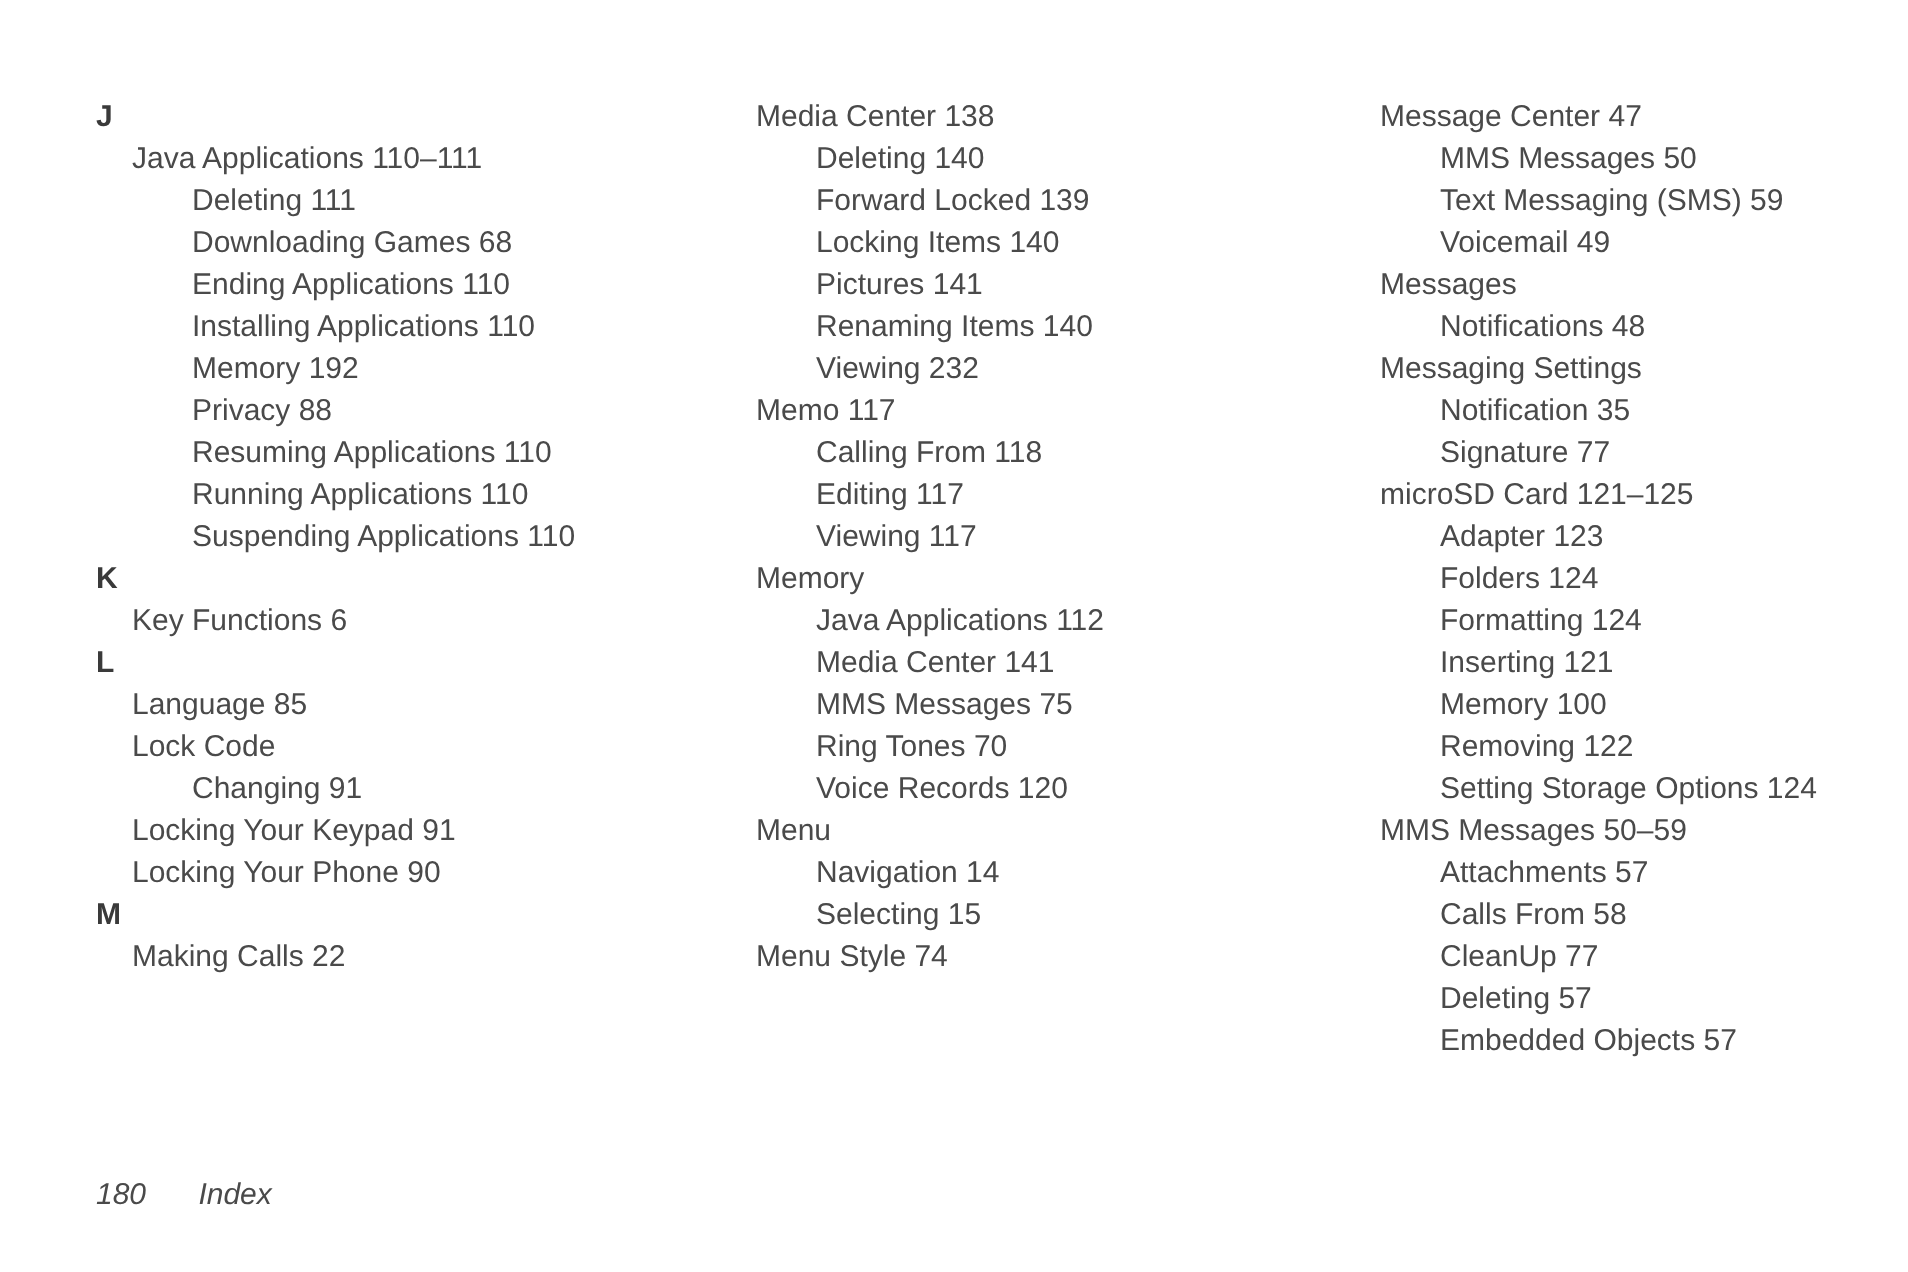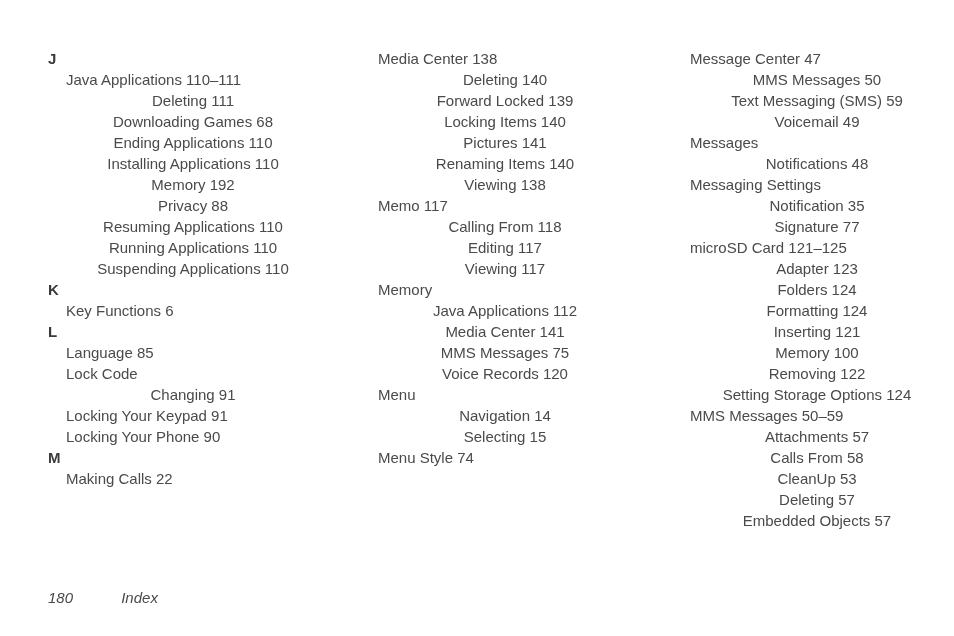--- a/index.html
+++ b/index.html
@@ -28,32 +28,31 @@
     font-weight: bold;
     margin-top: 0px;
     margin-bottom: 0px;
     color: #3a3a3a;
   }
   .entry {
     margin-left: 18px;
   }
   .sub {
     margin-left: 48px;
-    text-align: center;
   }
   .footer {
     position: absolute;
     bottom: 30px;
     left: 48px;
     font-style: italic;
     font-size: 15px;
     color: #4a4a4a;
   }
   .footer .pn {
-    margin-right: 44px;
+    margin-right: 22px;
   }
 </style>
 </head>
 <body>
 
 <div class="page">
   <div class="col" id="col0">
       <div class="letter">J</div>
       <div class="entry">Java Applications 110–111</div>
       <div class="sub">Deleting 111</div>
@@ -76,29 +75,30 @@
       <div class="letter">M</div>
       <div class="entry">Making Calls 22</div>
     </div>
   <div class="col" id="col1">
       <div class="entry">Media Center 138</div>
       <div class="sub">Deleting 140</div>
       <div class="sub">Forward Locked 139</div>
       <div class="sub">Locking Items 140</div>
       <div class="sub">Pictures 141</div>
       <div class="sub">Renaming Items 140</div>
-      <div class="sub">Viewing 138</div>
+      <div class="sub">Viewing 232</div>
       <div class="entry">Memo 117</div>
       <div class="sub">Calling From 118</div>
       <div class="sub">Editing 117</div>
       <div class="sub">Viewing 117</div>
       <div class="entry">Memory</div>
       <div class="sub">Java Applications 112</div>
       <div class="sub">Media Center 141</div>
       <div class="sub">MMS Messages 75</div>
+      <div class="sub">Ring Tones 70</div>
       <div class="sub">Voice Records 120</div>
       <div class="entry">Menu</div>
       <div class="sub">Navigation 14</div>
       <div class="sub">Selecting 15</div>
       <div class="entry">Menu Style 74</div>
     </div>
   <div class="col" id="col2">
       <div class="entry">Message Center 47</div>
       <div class="sub">MMS Messages 50</div>
       <div class="sub">Text Messaging (SMS) 59</div>
@@ -112,21 +112,21 @@
       <div class="sub">Adapter 123</div>
       <div class="sub">Folders 124</div>
       <div class="sub">Formatting 124</div>
       <div class="sub">Inserting 121</div>
       <div class="sub">Memory 100</div>
       <div class="sub">Removing 122</div>
       <div class="sub">Setting Storage Options 124</div>
       <div class="entry">MMS Messages 50–59</div>
       <div class="sub">Attachments 57</div>
       <div class="sub">Calls From 58</div>
-      <div class="sub">CleanUp 53</div>
+      <div class="sub">CleanUp 77</div>
       <div class="sub">Deleting 57</div>
       <div class="sub">Embedded Objects 57</div>
     </div>
 </div>
 
 <div class="footer">
   <span class="pn">180</span>
   <span>Index</span>
 </div>
 

